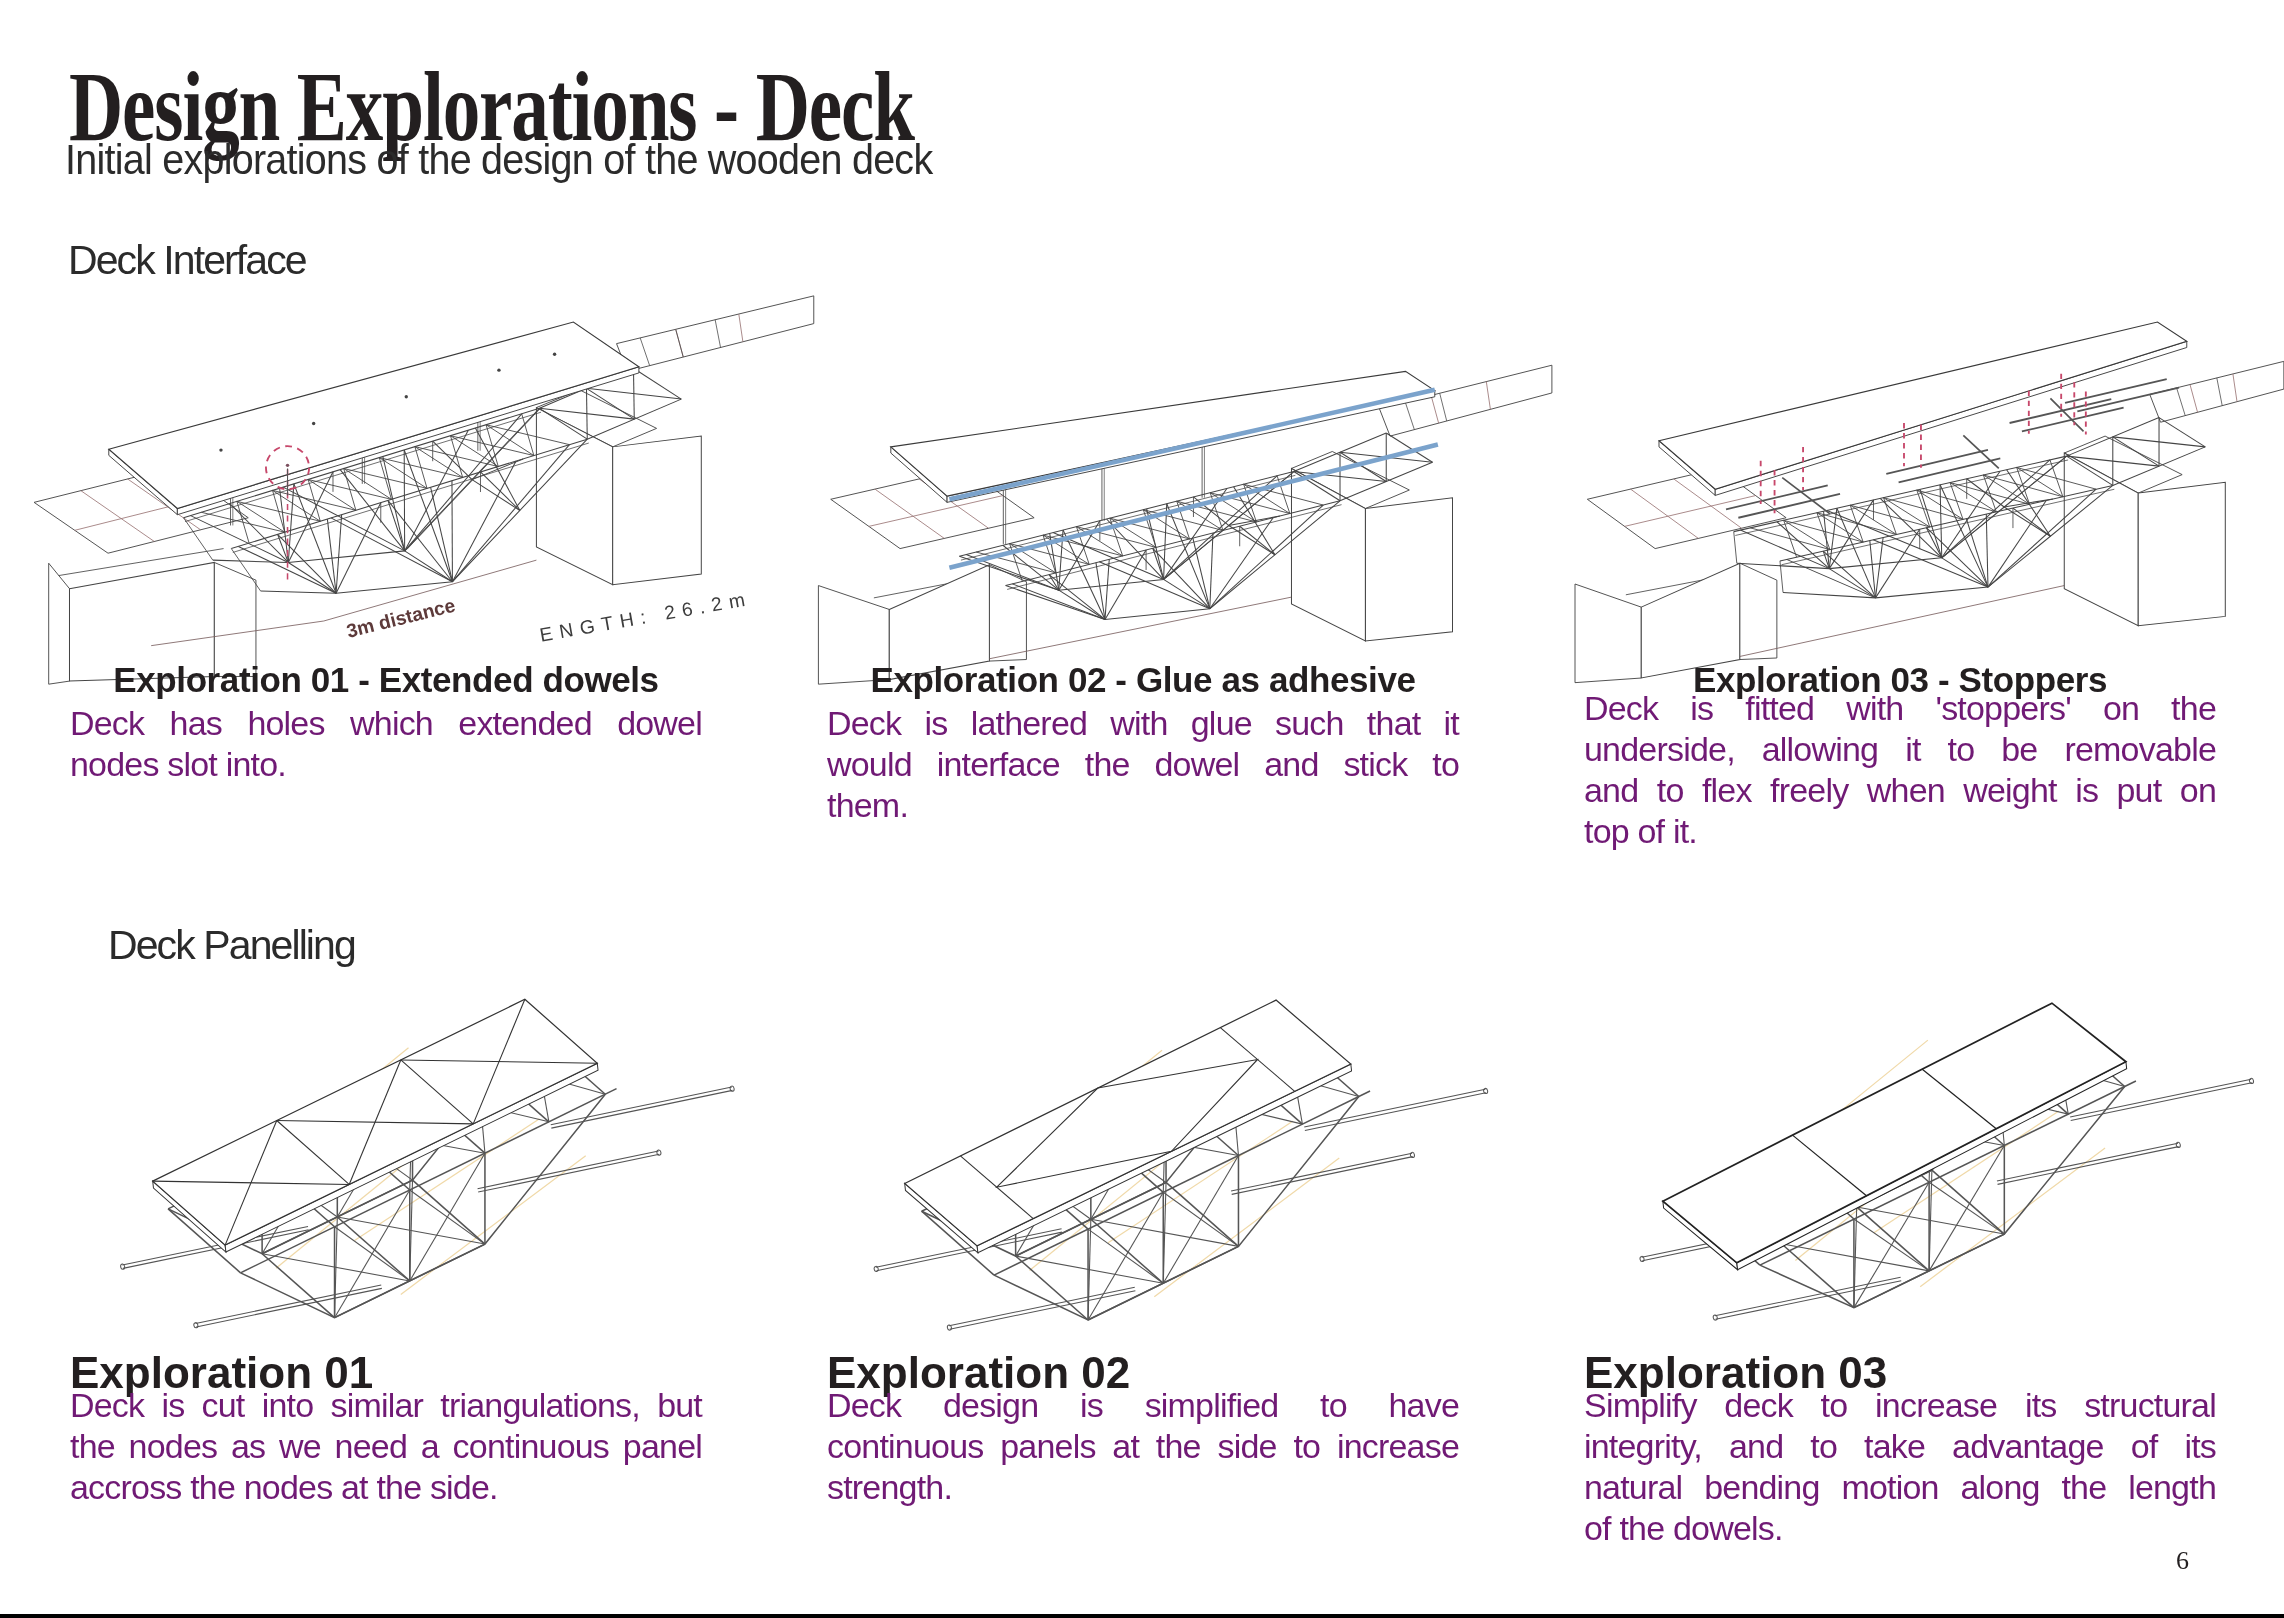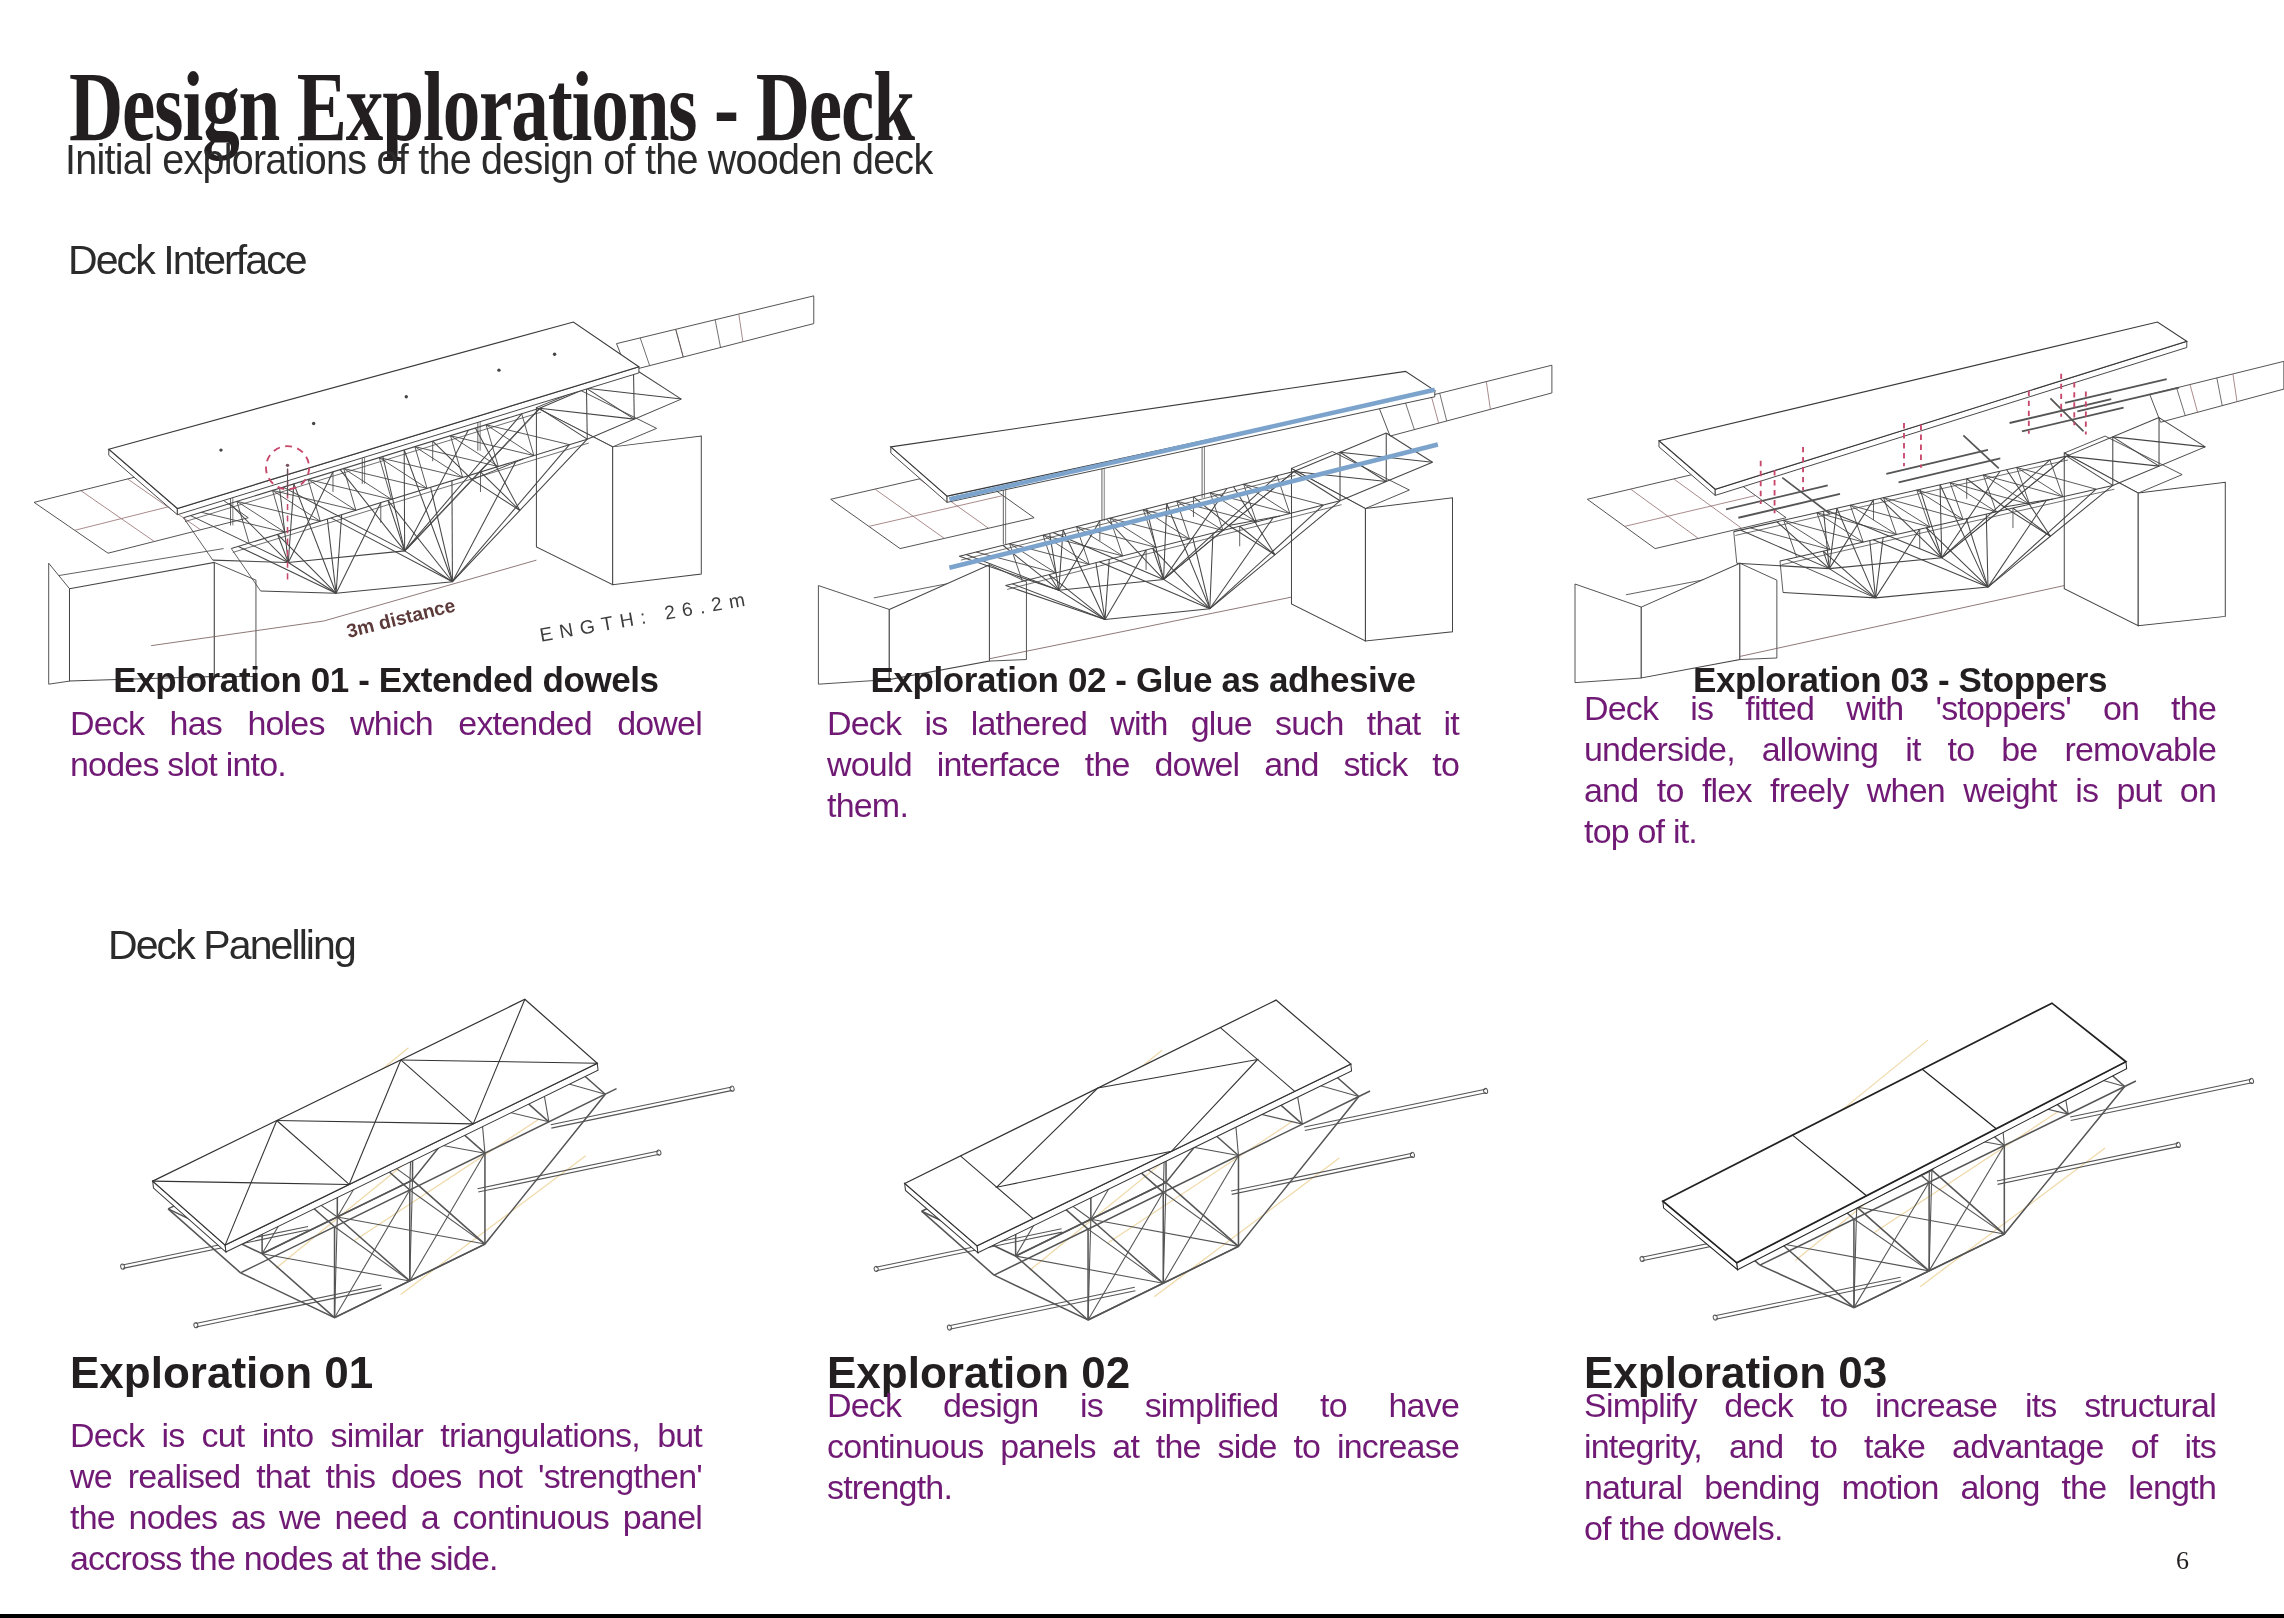--- a/index.html
+++ b/index.html
@@ -577,23 +577,22 @@
     <div class="jl">Deck is fitted with 'stoppers' on the</div>
     <div class="jl">underside, allowing it to be removable</div>
     <div class="jl">and to flex freely when weight is put on</div>
     <div>top of it.</div>
   </div>
 
 <div class="abs cap2" style="left:70px;top:1348px;width:632px;">Exploration 01</div>
 <div class="abs cap2" style="left:827px;top:1348px;width:632px;">Exploration 02</div>
 <div class="abs cap2" style="left:1584px;top:1348px;width:632px;">Exploration 03</div>
 
-<div class="abs body" style="left:70px;top:1415px;width:632px;">
+<div class="abs body" style="left:70px;top:1385px;width:632px;">
     <div class="jl">Deck is cut into similar triangulations, but</div>
-    <div class="jl">we realised that this does not 'strengthen'</div>
     <div class="jl">the nodes as we need a continuous panel</div>
     <div>accross the nodes at the side.</div>
   </div>
 <div class="abs body" style="left:827px;top:1385px;width:632px;">
     <div class="jl">Deck design is simplified to have</div>
     <div class="jl">continuous panels at the side to increase</div>
     <div>strength.</div>
   </div>
 <div class="abs body" style="left:1584px;top:1385px;width:632px;">
     <div class="jl">Simplify deck to increase its structural</div>

